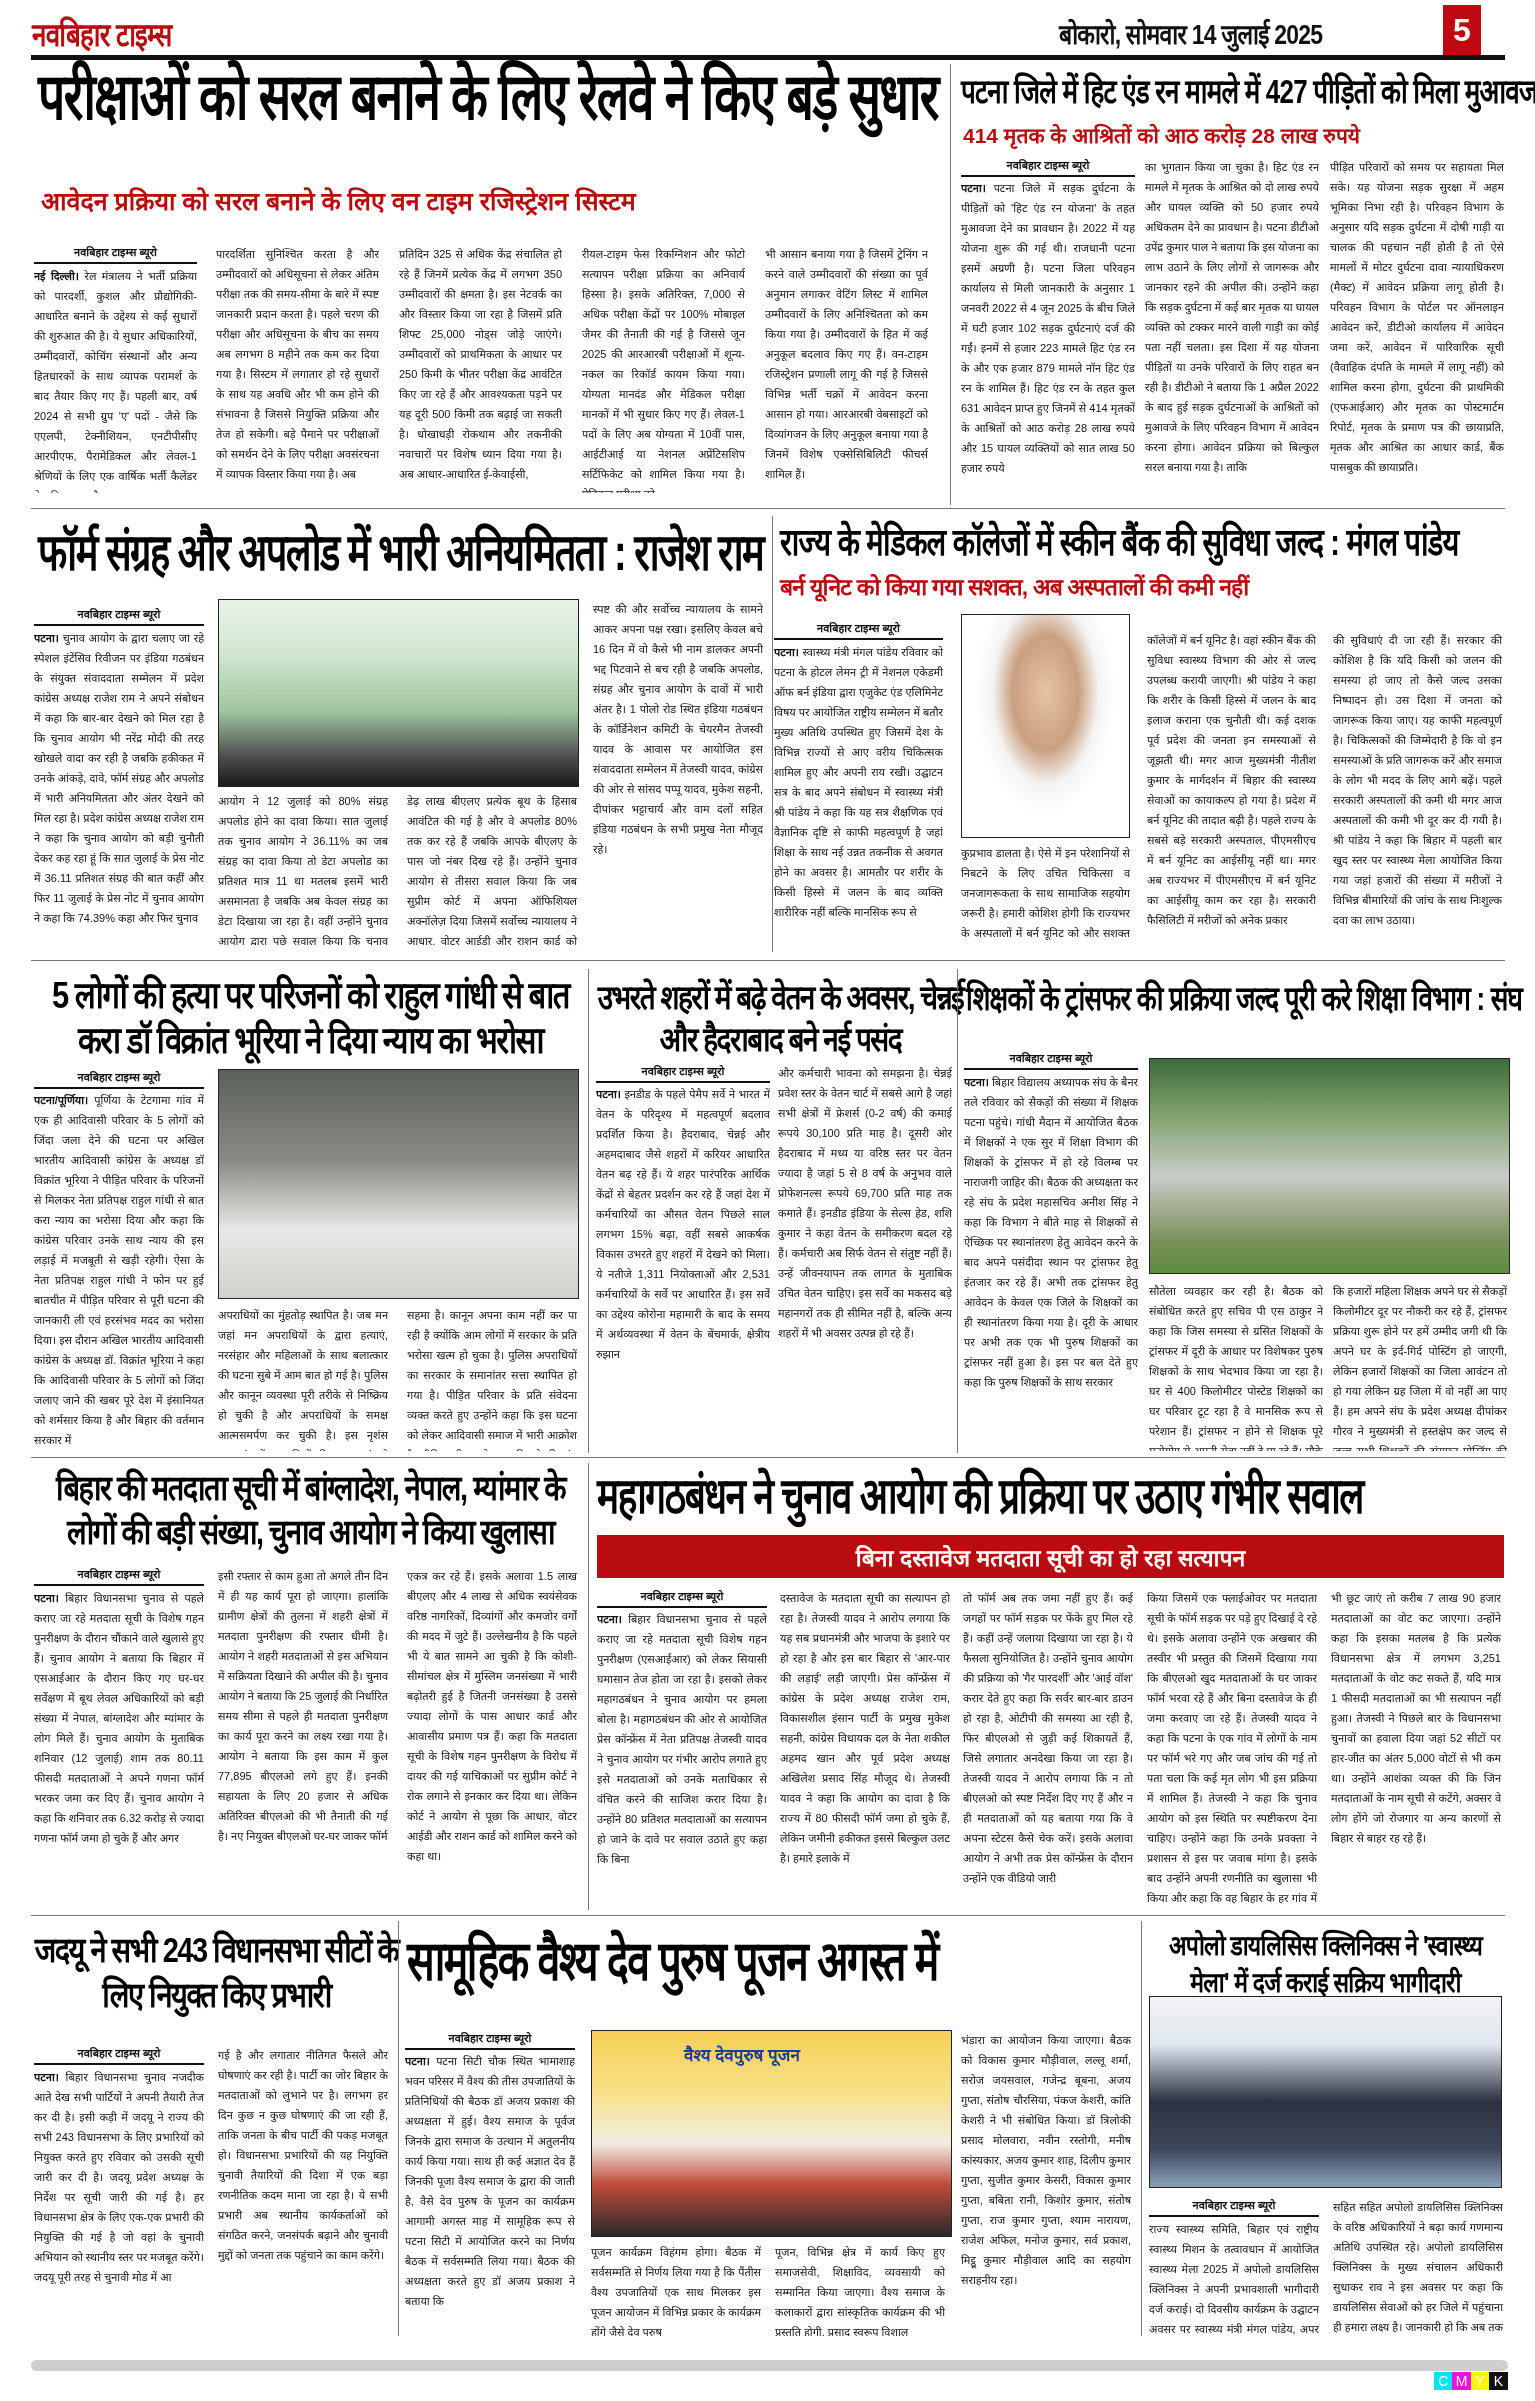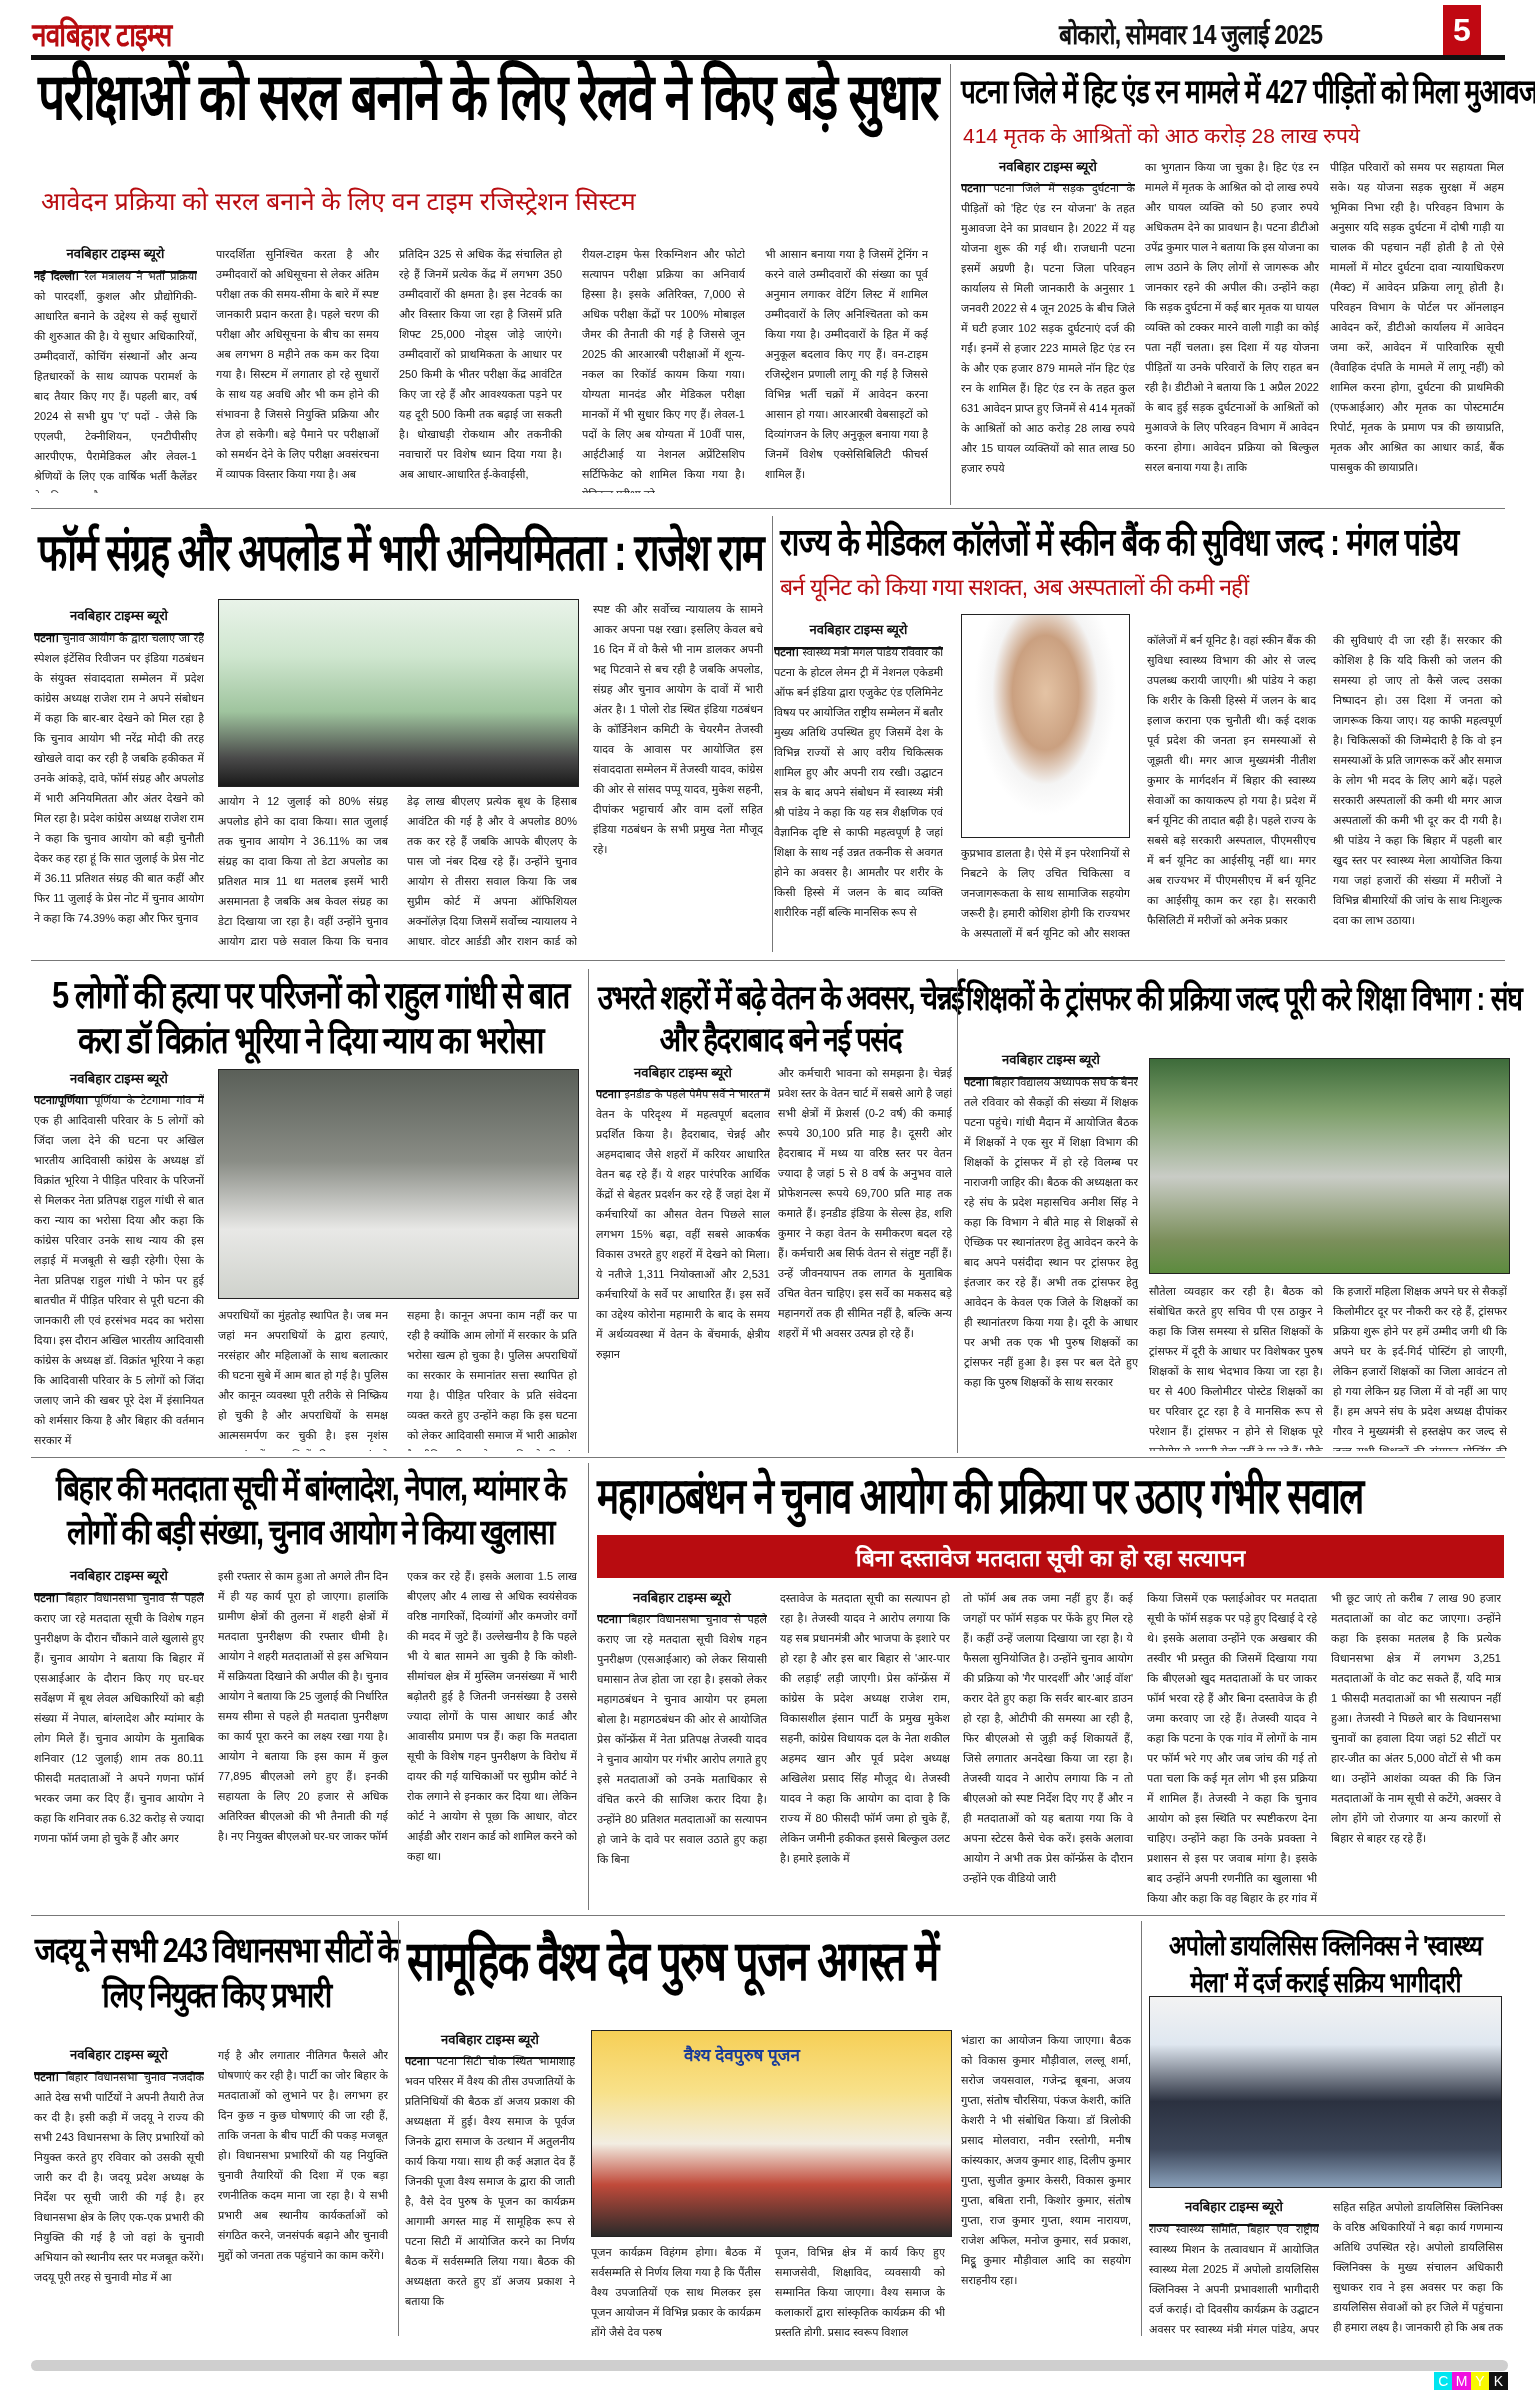--- a/index.html
+++ b/index.html
@@ -6,22 +6,22 @@
 html,body{width:1535px;height:2401px;background:#fff;overflow:hidden}
 body{font-family:"Liberation Sans","DejaVu Sans",sans-serif;color:#111;position:relative}
 .abs{position:absolute}
 .mast{top:0;left:0;width:1535px;height:58px}
 .brand{left:32px;top:10.7px;font-size:26px;font-weight:bold;color:#b80c10;transform:scaleY(1.25);transform-origin:left top;letter-spacing:-0.8px}
 .city-box{left:591px;top:6.1px;width:364px;height:48px;background:#c00812;color:#fff;font-size:29px;font-weight:bold;display:flex;align-items:center;justify-content:center}
 .dateline{left:1059px;top:14px;font-size:23px;font-weight:bold;color:#111;transform:scaleY(1.2);transform-origin:left top;letter-spacing:-0.8px}
 .pgno{left:1443px;top:4.6px;width:38px;height:51px;background:#c00812;color:#fff;font-size:32px;font-weight:bold;display:flex;align-items:center;justify-content:center}
 .rule{left:31px;top:55px;width:1474px;height:4.6px;background:#111}
 .hl{font-weight:bold;color:#000;letter-spacing:-1.5px;line-height:1.05;white-space:nowrap;transform-origin:left top}
-.sub-red{font-weight:normal;color:#b80c10;white-space:nowrap;transform-origin:left top}
-.byline{font-size:13px;font-weight:bold;text-align:center;border-bottom:2.3px solid #111;padding-bottom:9px;margin-bottom:3.1px;white-space:nowrap}
+.sub-red{font-weight:bold;color:#b80c10;white-space:nowrap;transform-origin:left top}
+.byline{font-size:11px;font-weight:bold;text-align:center;border-bottom:2.3px solid #111;padding-bottom:3px;margin-bottom:3.1px;white-space:nowrap}
 .col{font-size:11px;line-height:20px;text-align:justify;color:#111;overflow:hidden}
 .col b{font-weight:bold}
 .vrule{width:1.2px;background:#777}
 .hrule{height:1.2px;background:#777}
 .photo{border:1.5px solid #222;overflow:hidden}
 .ph-press{background:linear-gradient(180deg,#e9f3e9 0%,#cfe6cf 30%,#9fc49e 60%,#4a4a4a 85%,#1a1a1a 100%)}
 .ph-portrait{background:radial-gradient(ellipse at 50% 35%,#e4c3a4 0%,#caa080 28%,#f4f4f4 45%,#fff 60%),linear-gradient(180deg,#fff 0%,#fff 60%,#e36a1c 100%)}
 .ph-crowd{background:linear-gradient(180deg,#5a5f58 0%,#8a8d86 40%,#e8e8e6 70%,#cfd2cc 100%)}
 .ph-teachers{background:linear-gradient(180deg,#3d6b3a 0%,#7fa06c 25%,#c9ccc6 55%,#7b8f5b 85%,#5c8b3e 100%)}
 .ph-vaishya{background:linear-gradient(180deg,#f6cf56 0%,#f8e18a 30%,#f2ede2 55%,#c04a3a 75%,#2a2a2a 100%)}

